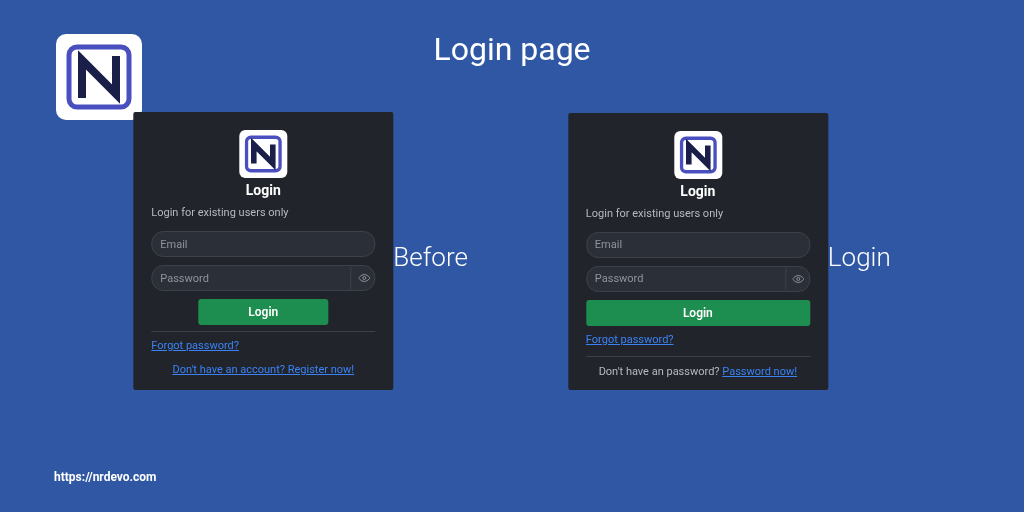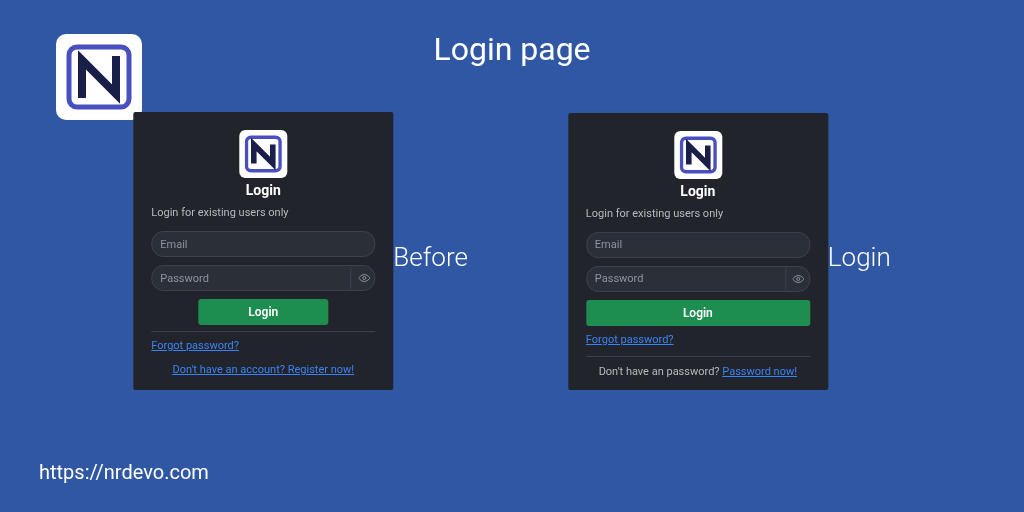--- a/index.html
+++ b/index.html
@@ -26,23 +26,23 @@
     height: 86px;
     background: #fff;
     border-radius: 10px;
     display: flex;
     align-items: center;
     justify-content: center;
   }
   .site-url {
     position: absolute;
     bottom: 28px;
-    left: 39px;
-    font-size: 20px;
-    font-weight: 400;
+    left: 54px;
+    font-size: 12px;
+    font-weight: 700;
   }
   .cards {
     position: absolute;
     top: 112px;
     left: 50%;
     transform: translateX(-50%);
     display: flex;
     gap: 100px;
   }
   .col { display: flex; flex-direction: row; align-items: center; }

